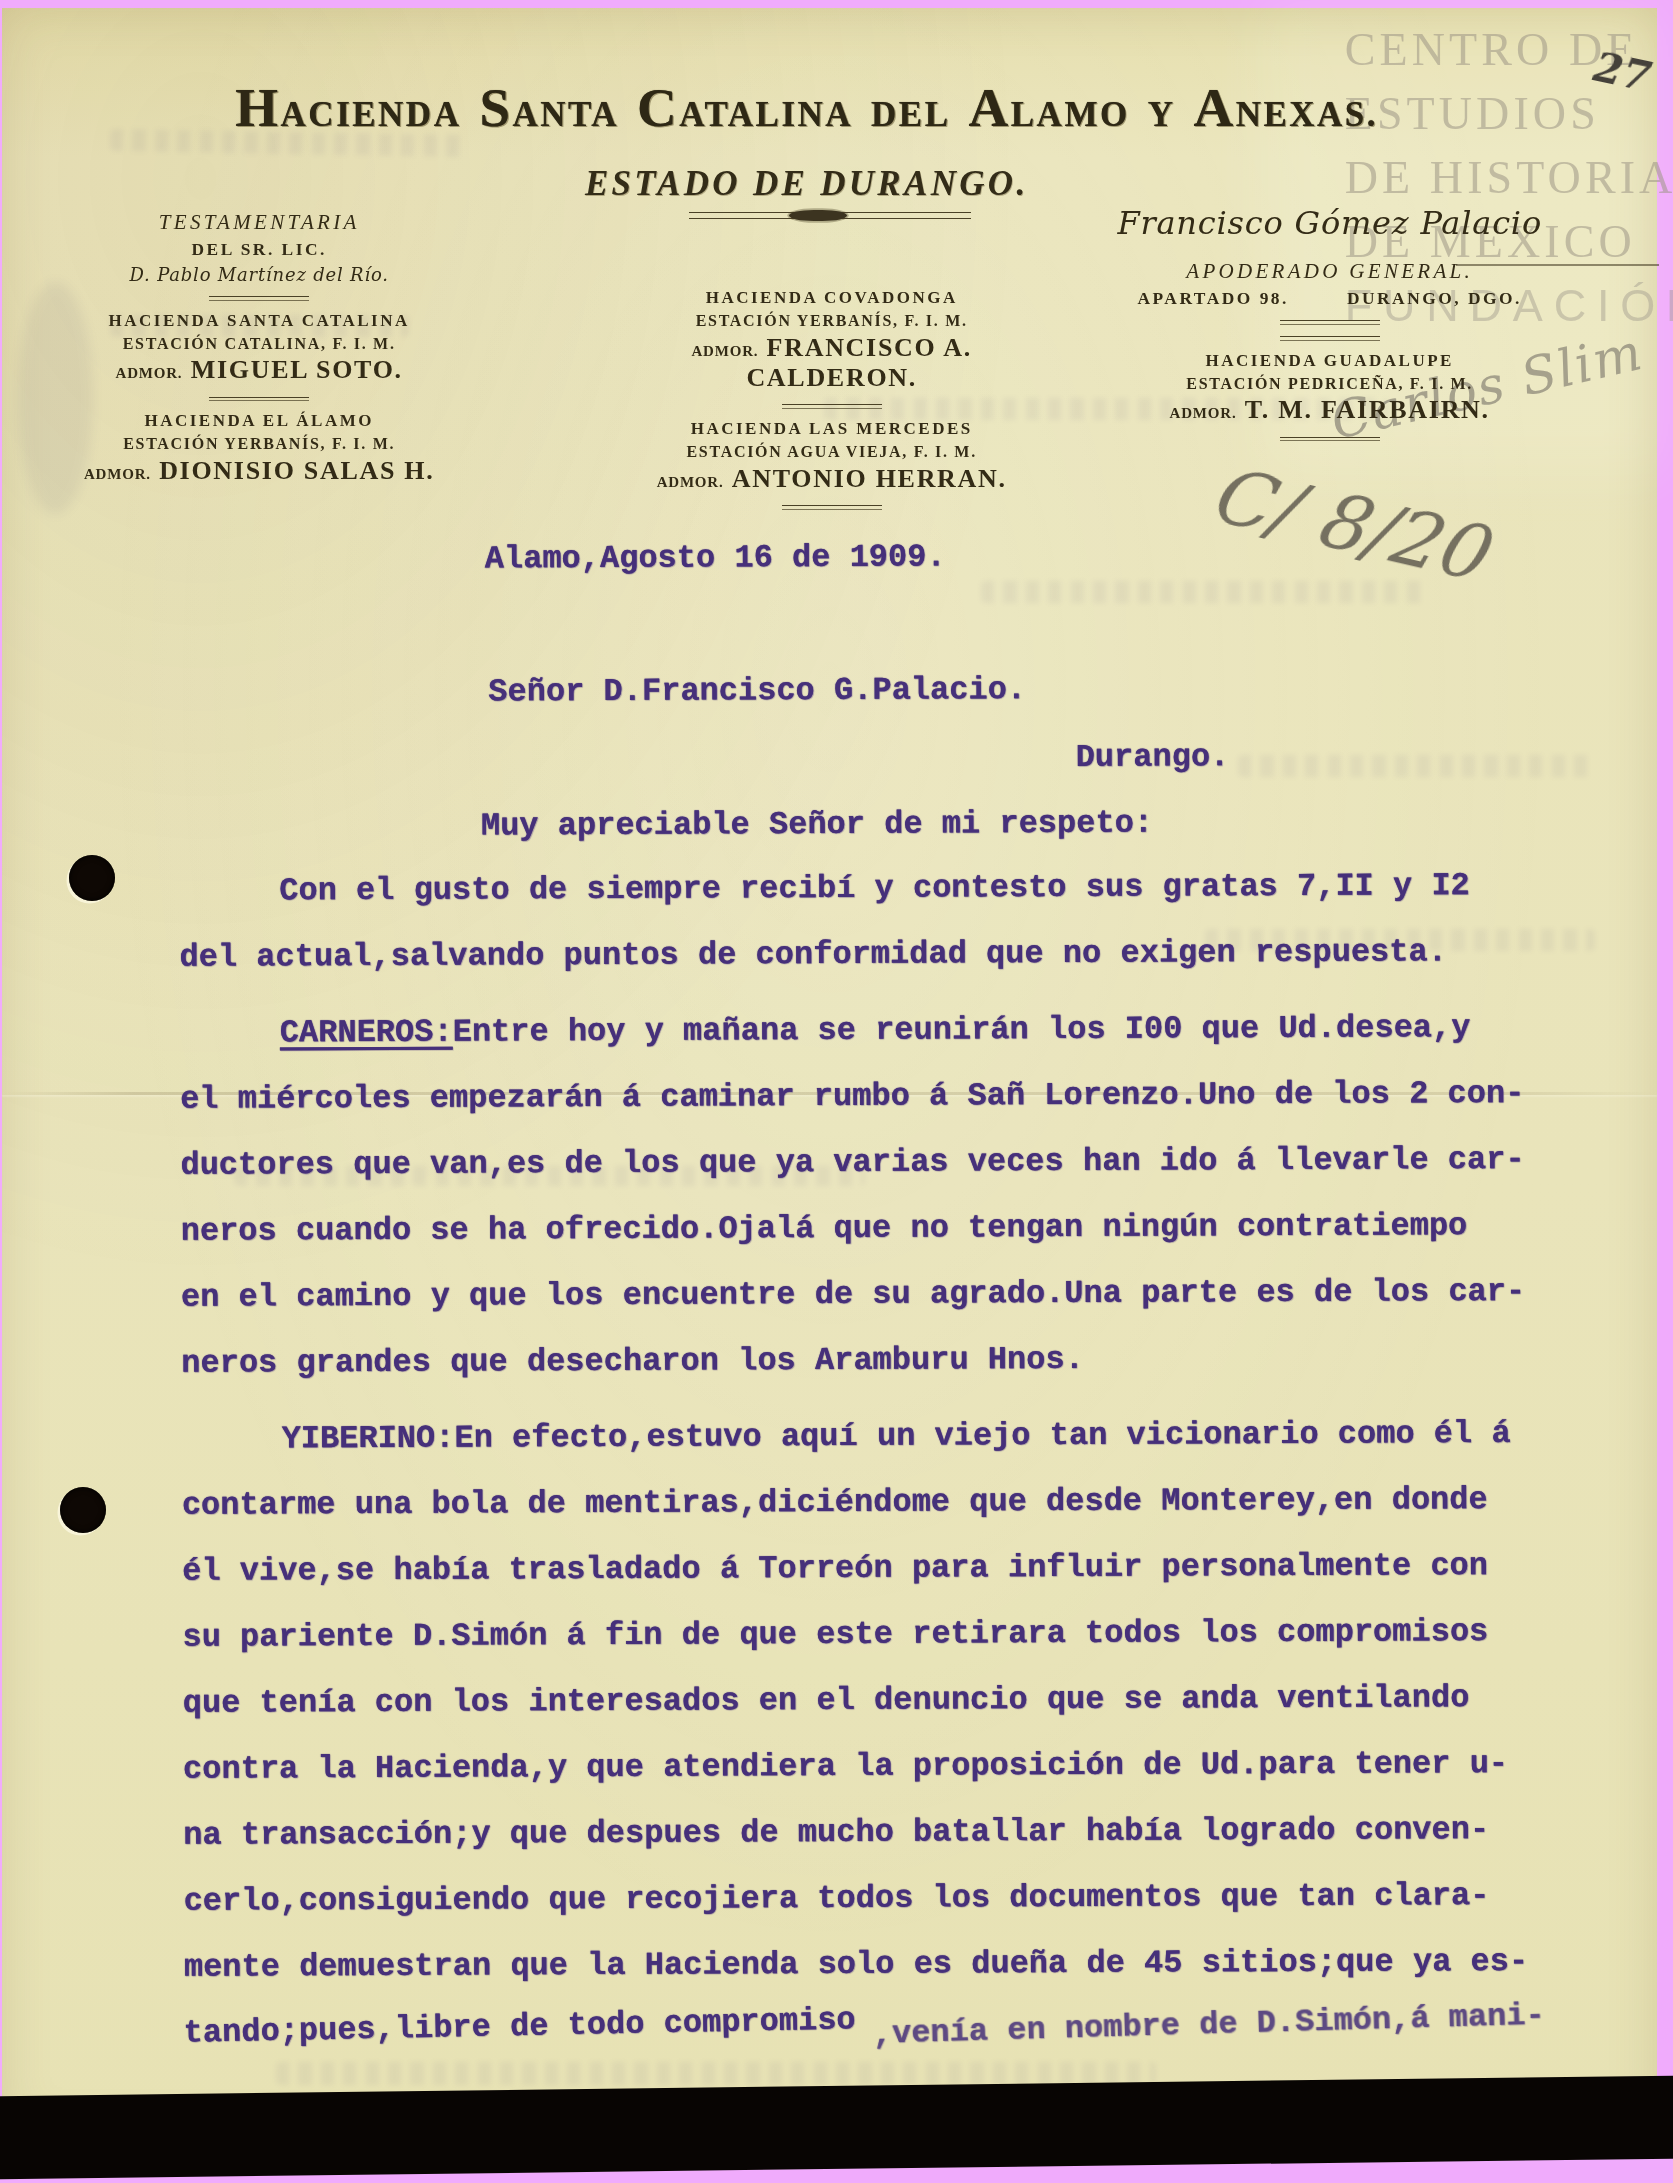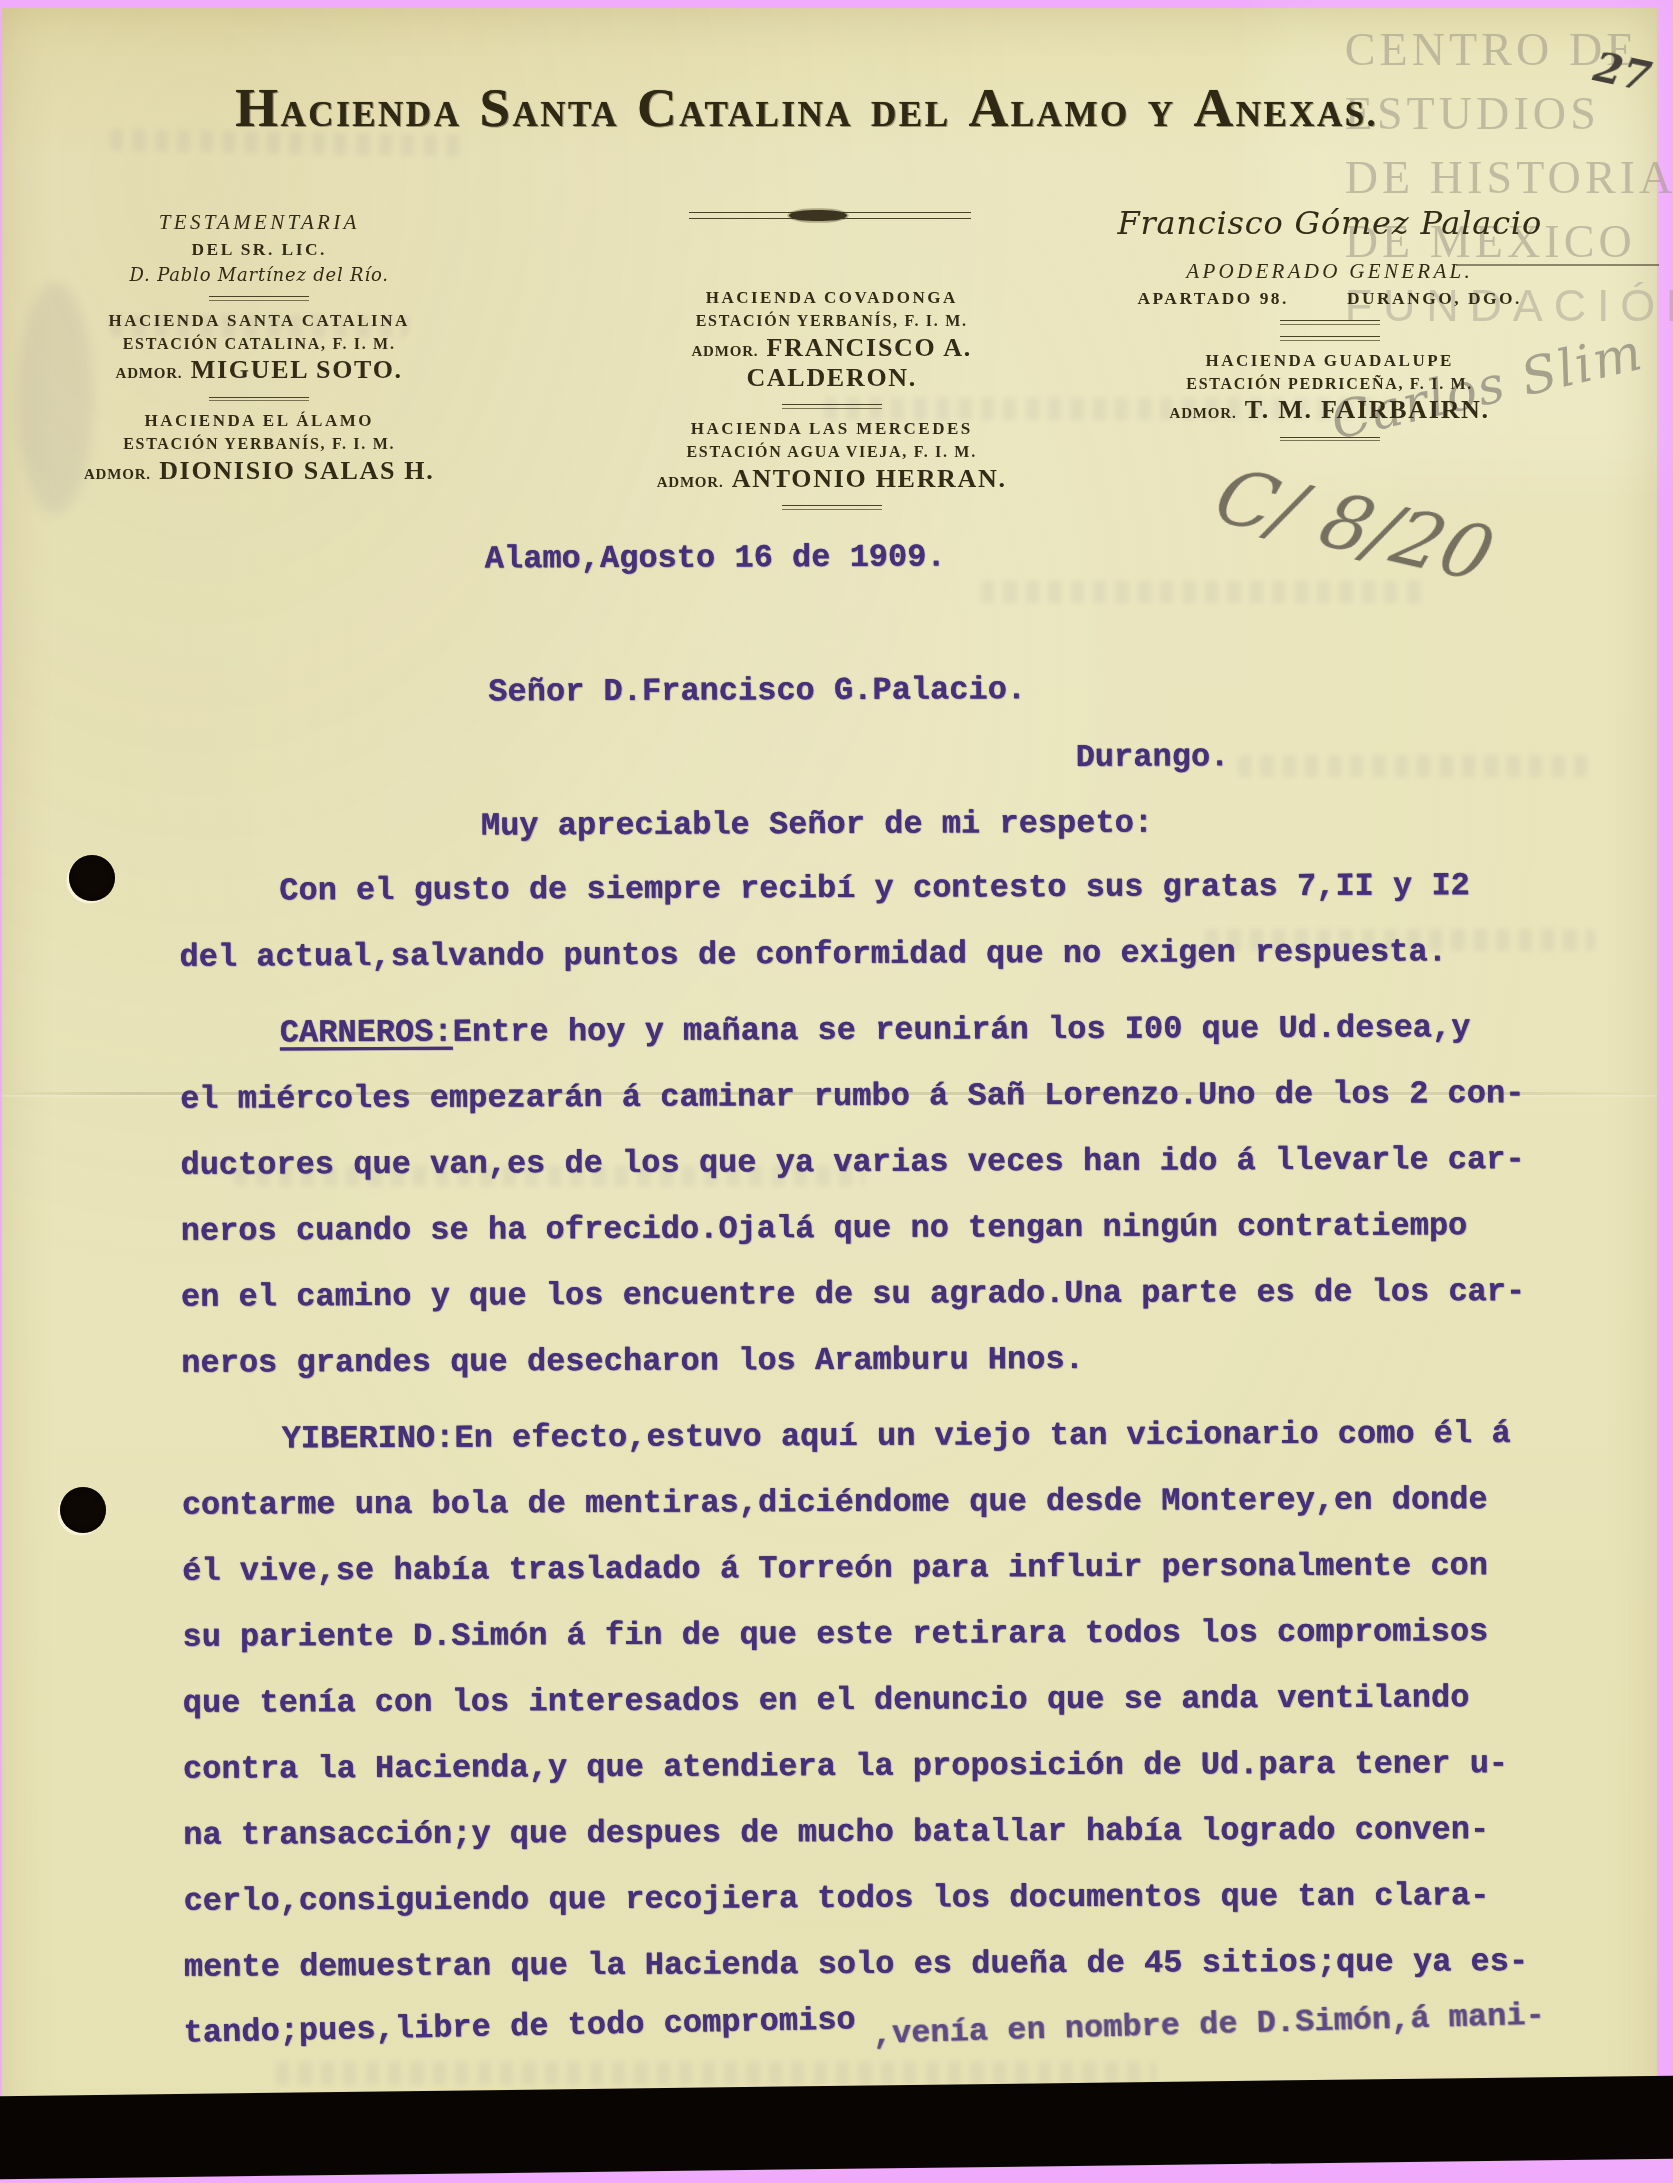--- a/index.html
+++ b/index.html
@@ -112,20 +112,21 @@
       <div>CENTRO DE</div>
       <div>ESTUDIOS</div>
       <div>DE HISTORIA</div>
       <div>DE MEXICO</div>
       <div class="wm-fund">FUNDACIÓN</div>
     </div>
     <div class="wm-sign">Carlos Slim</div>
     <div class="pencil-27">27</div>
 
     <div class="lh-title"><span class="tw"><span class="cap">H</span>ACIENDA</span><span class="tw"><span class="cap">S</span>ANTA</span><span class="tw"><span class="cap">C</span>ATALINA</span><span class="tw">DEL</span><span class="tw"><span class="cap">A</span>LAMO</span><span class="tw">Y</span><span class="tw"><span class="cap">A</span>NEXAS.</span></div>
+    <div class="lh-subtitle">ESTADO DE DURANGO.</div>
     <div class="sub-rule"></div>
     <div class="sub-orn"></div>
     <div class="agent-rule"></div>
 
     <div class="lh-col" style="left:46px;top:202px;width:423px;">
       <div class="it-caps">TESTAMENTARIA</div>
       <div class="sc-bold">DEL SR. LIC.</div>
       <div class="script">D. Pablo Martínez del Río.</div>
       <div class="rule"></div>
       <div>

